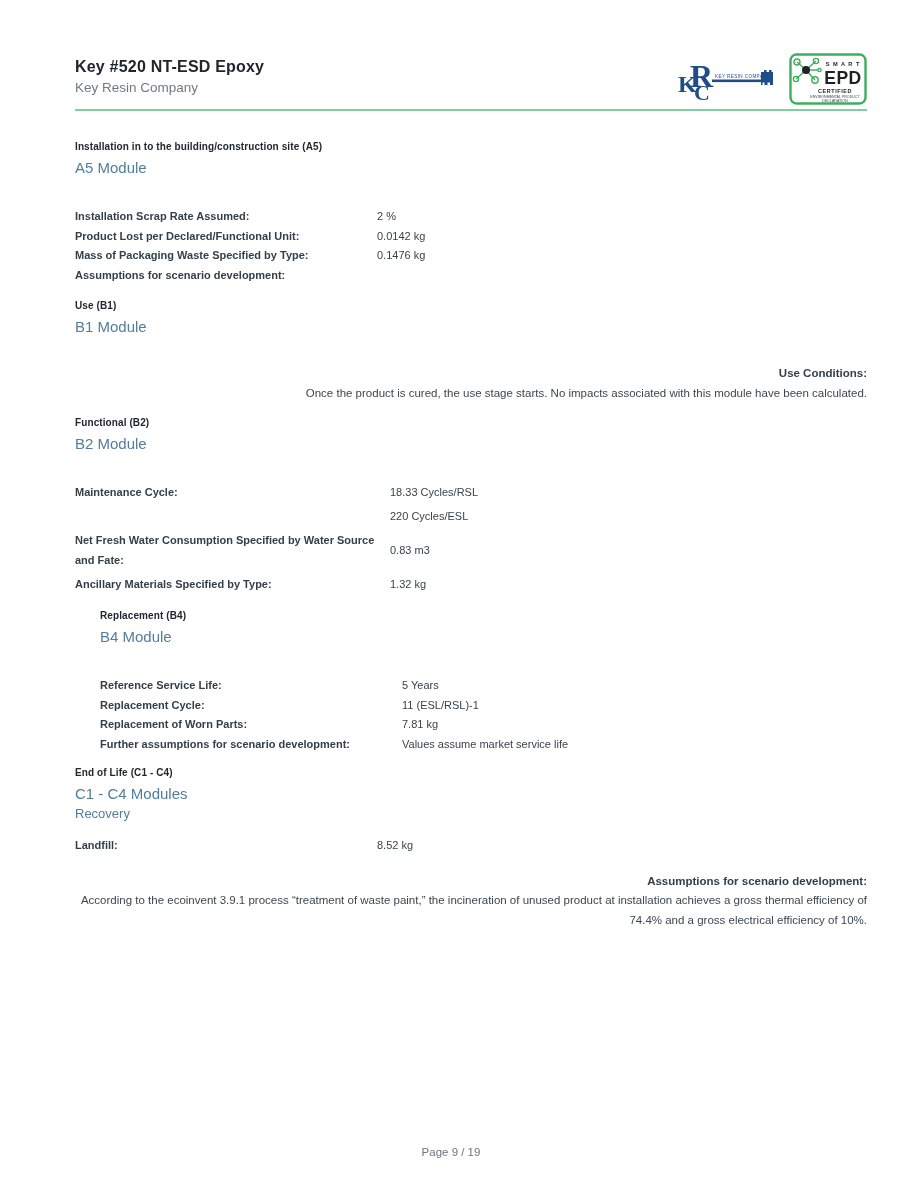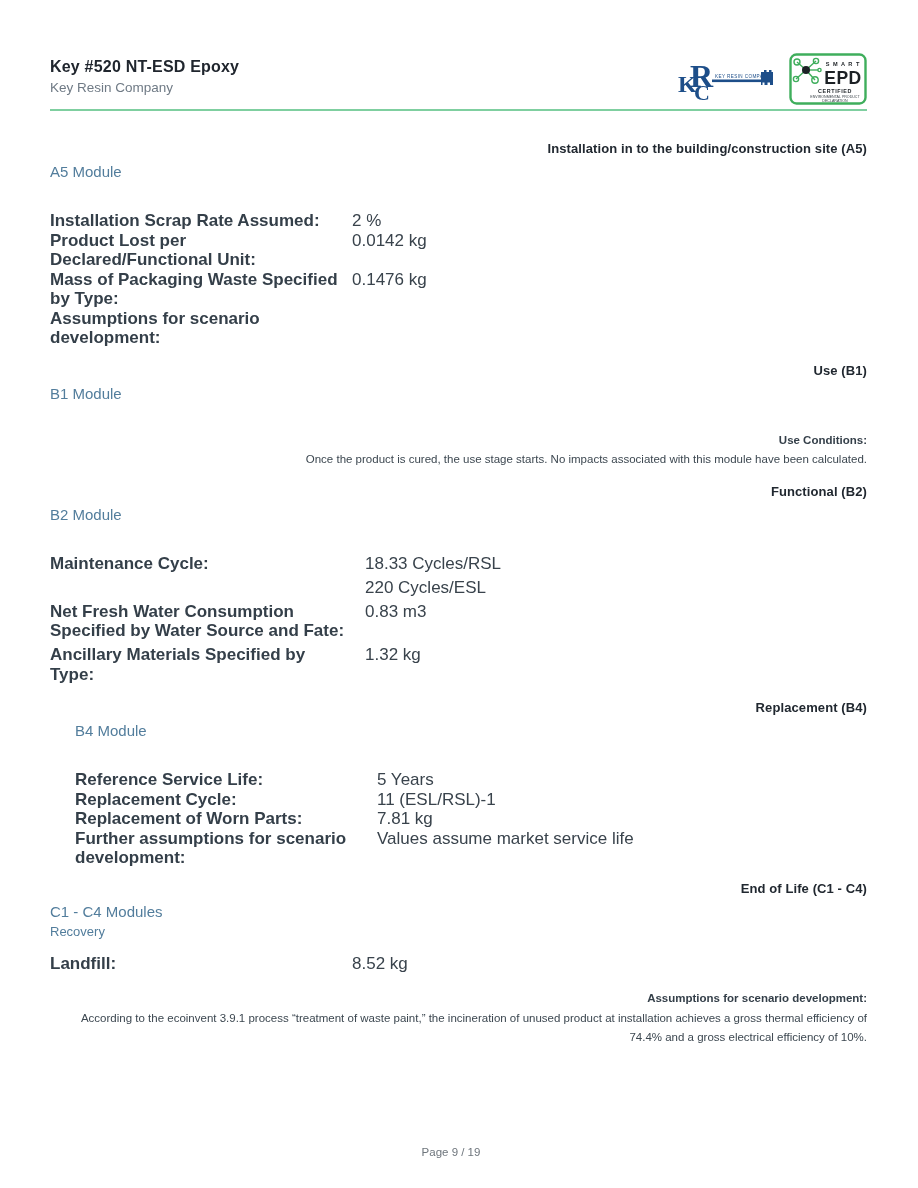--- a/index.html
+++ b/index.html
@@ -4,40 +4,40 @@
 <style>
   html, body { margin: 0; padding: 0; }
   body {
     width: 918px; height: 1188px;
     background: #ffffff;
     font-family: "Liberation Sans", "DejaVu Sans", sans-serif;
     color: #3c4750;
     overflow: hidden;
   }
   .page { position: relative; width: 918px; height: 1188px; }
-  .content { padding: 0 51px 0 50px; }
+  .content { padding: 0 51px 0 75px; }
 
   
   .header { padding-top: 58px; }
   .doc-title { font-size: 16px; font-weight: bold; color: #20262e; letter-spacing: .2px; }
   .doc-subtitle { margin-top: 4px; font-size: 13.5px; color: #6f7a85; }
   .logos { position: absolute; top: 53px; right: 51px; display: flex; align-items: center; gap: 16px; }
   .rule { border: none; border-top: 2px solid #7fcfa0; margin: 14px 0 0 0; }
 
   
-  section h2 { margin: 0; font-size: 13px; font-weight: 600; color: #212830; letter-spacing: .1px; text-align: right; }
+  section h2 { margin: 0; font-size: 10px; font-weight: 600; color: #212830; letter-spacing: .1px; }
   .module { margin-top: 7px; font-size: 15px; color: #527d9c; }
   .sec-a5 { margin-top: 30px; }
   .sec-b1 { margin-top: 15px; }
   .sec-b2 { margin-top: 14px; }
   .sec-b4 { margin-top: 16px; margin-left: 25px; }
   .sec-c  { margin-top: 13px; }
 
   .rows { margin-top: 31px; }
-  .row { display: flex; font-size: 17px; line-height: 19.5px; }
+  .row { display: flex; font-size: 11px; line-height: 19.5px; align-items: center; }
   .row .label { width: 302px; flex: 0 0 302px; font-weight: bold; color: #343f49; }
   .row .value { flex: 1; color: #39434c; }
   .rows-spaced .row { margin-bottom: 4.5px; gap: 13px; }
   .rows-spaced .row:last-child { margin-bottom: 0; }
 
   .block { margin-top: 29px; font-size: 11.5px; line-height: 19.5px; text-align: right; }
   .block .block-label { font-weight: bold; color: #343f49; }
   .block .block-text { color: #3c4750; }
   .sec-c .block { margin-top: 16px; }
 

